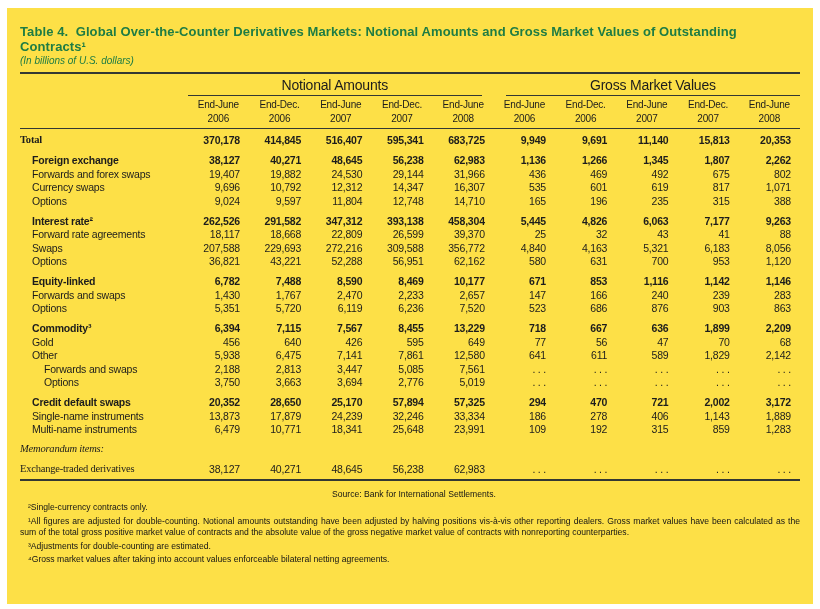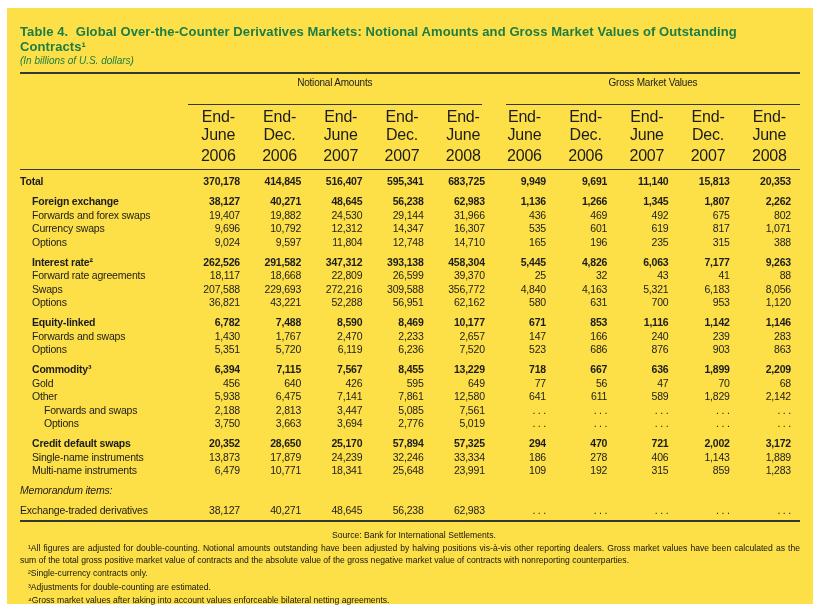--- a/index.html
+++ b/index.html
@@ -35,47 +35,47 @@
     border-collapse: collapse;
     table-layout: fixed;
     letter-spacing: -0.2px;
   }
   col.c-label { width: 21.5%; }
   col.c-num { width: 7.85%; }
 
   thead th { font-weight: normal; vertical-align: bottom; }
   th.group { padding-top: 3px; }
   th.group .group-line {
-    font-size: 10px;
+    font-size: 14px;
     text-align: center;
     border-bottom: 1px solid #333833;
-    padding-bottom: 16px;
+    padding-bottom: 2px;
   }
   th.group.g1 .group-line { margin-right: 12px; }
   th.group.g2 .group-line { margin-left: 12px; }
 
   tr.periods th {
-    font-size: 16px;
+    font-size: 10px;
     text-align: center;
     padding: 3px 0 4px 0;
     border-bottom: 1.5px solid #333833;
   }
   tr.periods th .yr { margin-top: 3px; }
 
   tbody td {
     font-size: 10.5px;
     line-height: 12.5px;
     padding: 0.5px 0;
     vertical-align: bottom;
   }
   tbody td.lbl { text-align: left; white-space: nowrap; overflow: hidden; }
   tbody td.num { text-align: right; padding-right: 9px; white-space: nowrap; }
   tbody td.b { font-weight: bold; }
   tbody td.i { font-style: italic; }
-  tbody td.ind0 { padding-left: 0; }
+  tbody td.ind0 { padding-left: 0; font-family: Liberation Serif, serif; }
   tbody td.ind1 { padding-left: 12px; }
   tbody td.ind2 { padding-left: 24px; }
   tbody tr.space td { padding-top: 7px; }
   tbody tr:first-child td { padding-top: 5px; }
   tbody tr:last-child td { padding-bottom: 3px; }
 
   .footnotes { margin-top: 3px; font-size: 8.6px; line-height: 11.5px; color: #141414; }
   .footnotes p { text-indent: 8px; text-align: justify; margin-top: 2px; }
   .footnotes p.src { margin-top: 8px; text-align: center; }
 </style>
@@ -432,18 +432,18 @@
           <td class="num">. . .</td>
           <td class="num">. . .</td>
         </tr>
       </tbody>
   </table>
 
   <div class="hr-bottom"></div>
 
   <div class="footnotes">
     <p class="src">Source: Bank for International Settlements.</p>
+    <p>²Single-currency contracts only.</p>
     <p>¹All figures are adjusted for double-counting. Notional amounts outstanding have been adjusted by halving positions vis-à-vis other reporting dealers. Gross market values have been calculated as the sum of the total gross positive market value of contracts and the absolute value of the gross negative market value of contracts with nonreporting counterparties.</p>
-    <p>²Single-currency contracts only.</p>
     <p>³Adjustments for double-counting are estimated.</p>
     <p>⁴Gross market values after taking into account values enforceable bilateral netting agreements.</p>
   </div>
 </div>
 
 </body></html>

